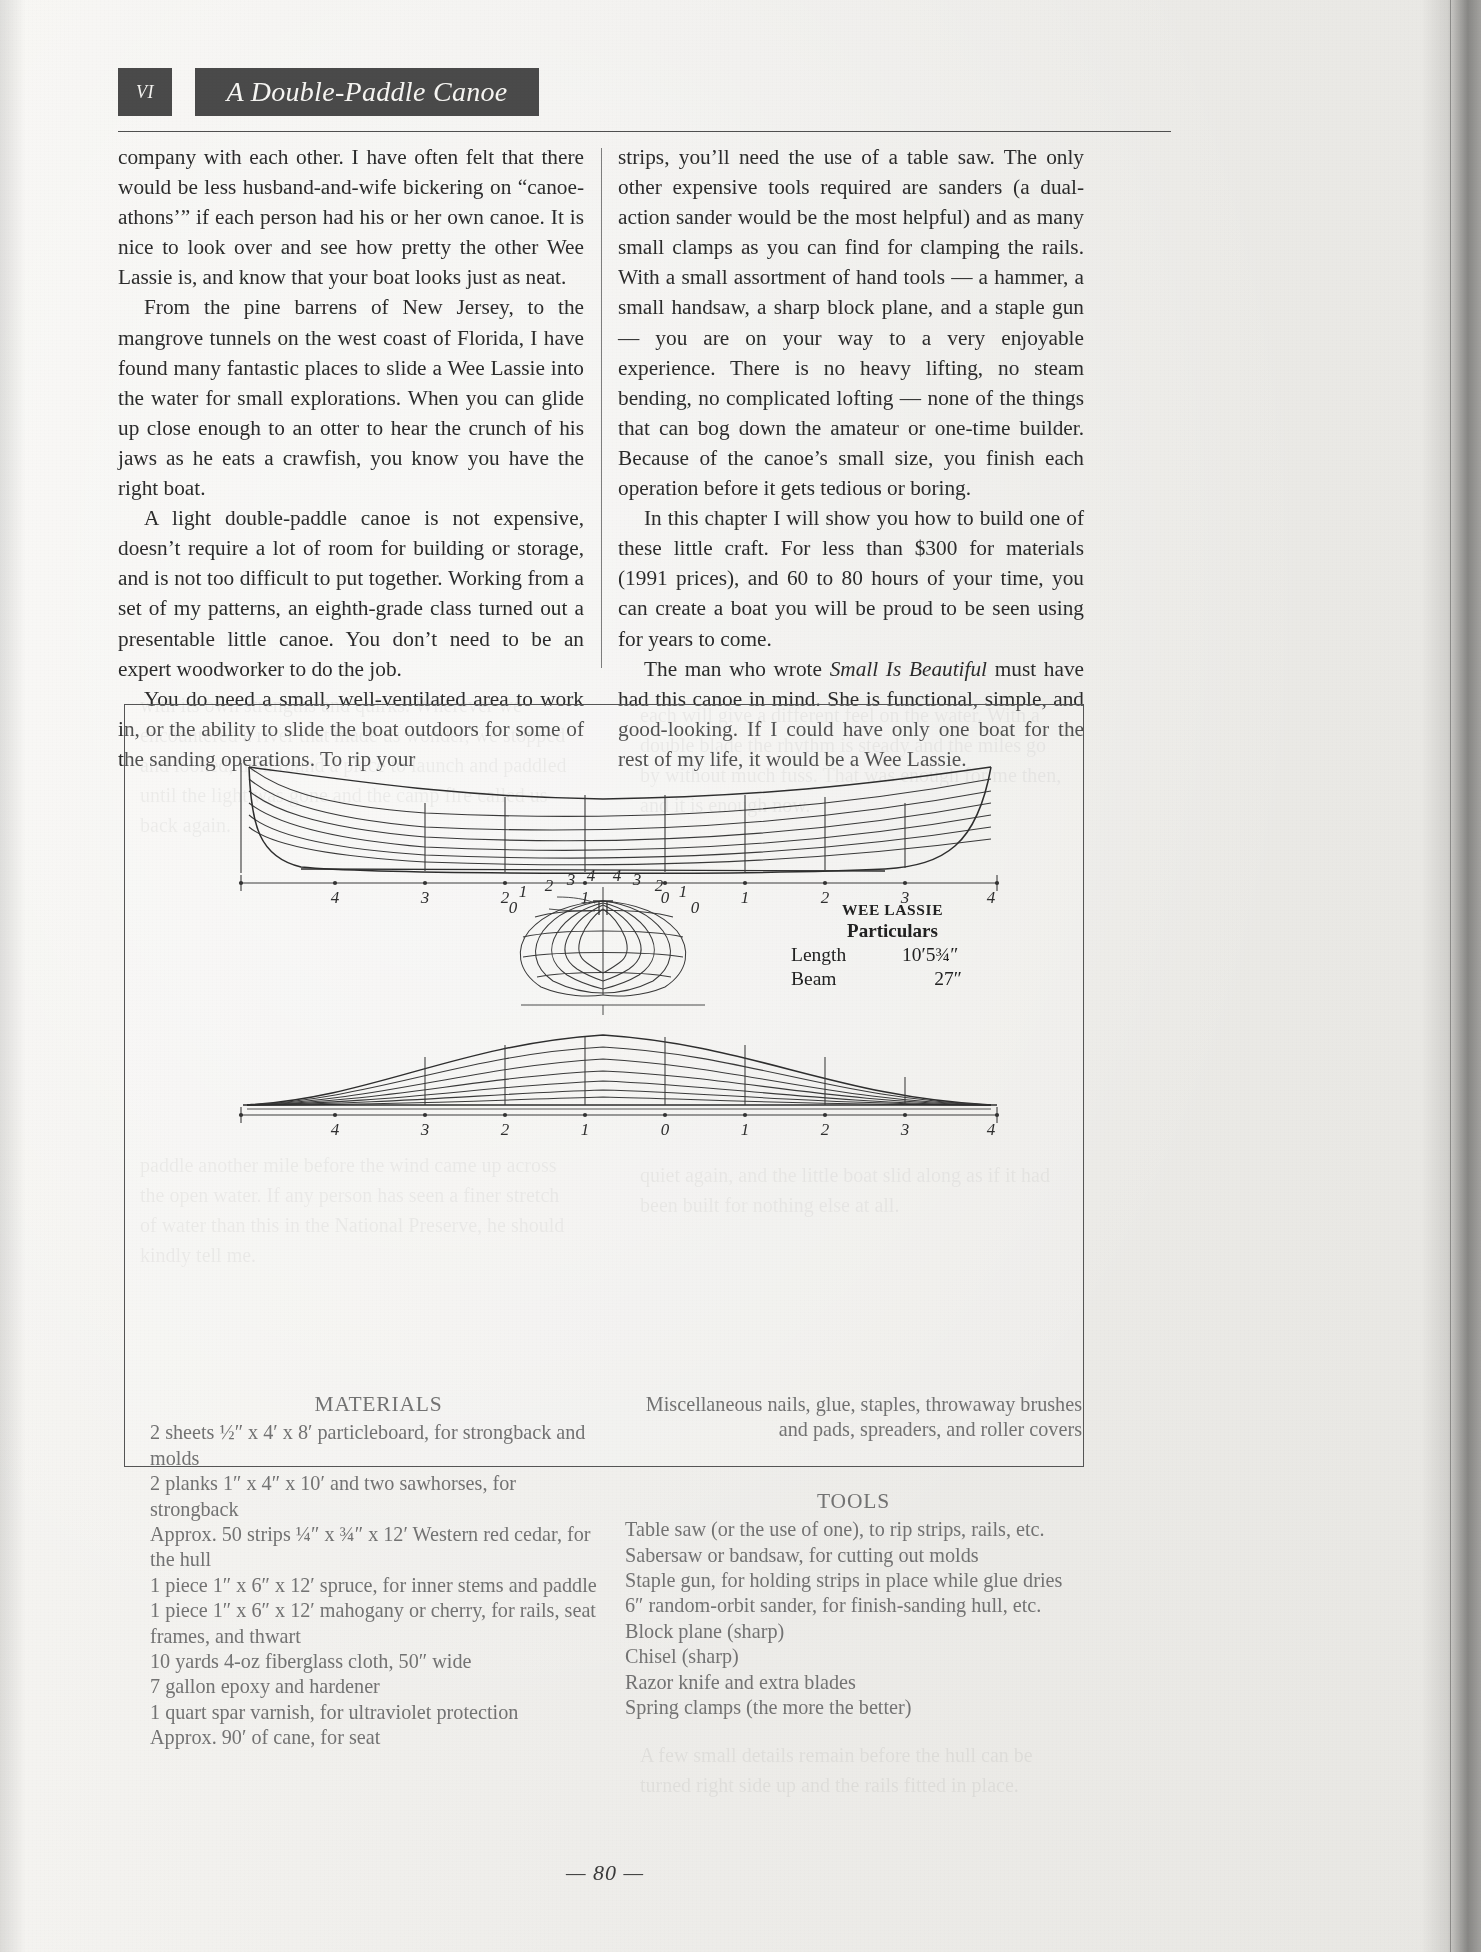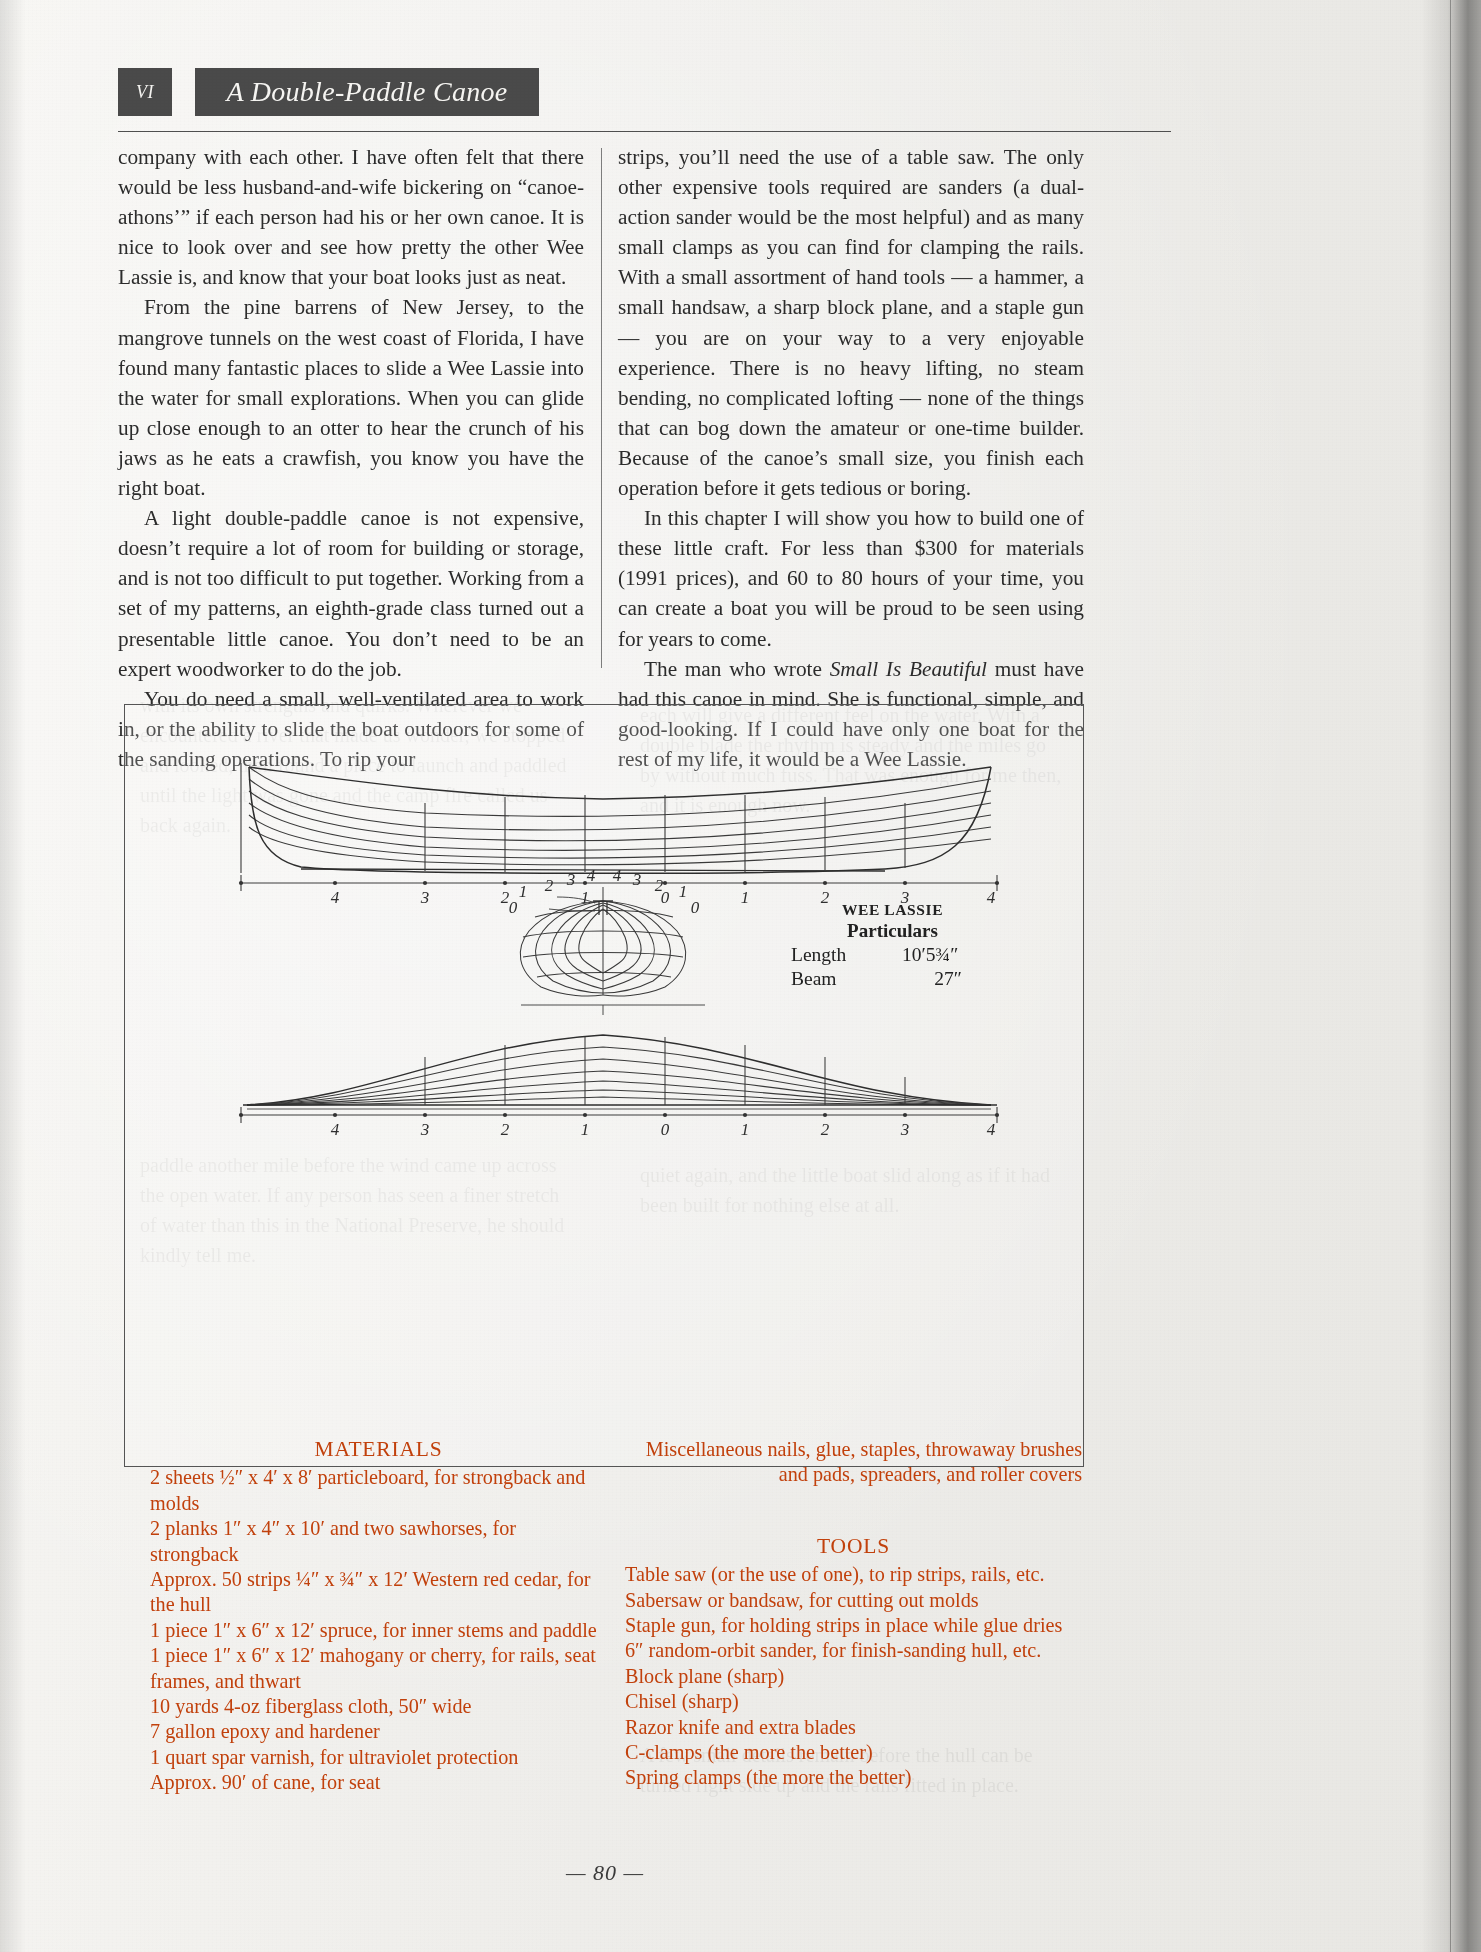--- a/index.html
+++ b/index.html
@@ -171,24 +171,24 @@
     margin-top: 2px;
     padding: 0 6px;
   }
   .particulars .pt-row .val { min-width: 92px; text-align: left; }
   .particulars .pt-row.beam .val { text-align: center; }
 
   
   .lists {
     position: absolute;
     left: 150px;
-    top: 1437px;
+    top: 1392px;
     width: 932px;
     display: flex;
-    color: #c2410c;
+    color: #737373;
   }
   .lists .lcol { width: 466px; font-size: 20.2px; line-height: 25.4px; }
   .lists .lcol.right { padding-left: 18px; }
   .lists h4 {
     margin: 0 0 3px 0;
     font-weight: normal;
     font-size: 21.5px;
     text-align: center;
     letter-spacing: .8px;
   }
@@ -472,21 +472,20 @@
         <div class="misc">Miscellaneous nails, glue, staples, throwaway brushes and pads, spreaders, and roller covers</div>
         <h4 class="tools-head">TOOLS</h4>
         <ul>
           <li>Table saw (or the use of one), to rip strips, rails, etc.</li>
           <li>Sabersaw or bandsaw, for cutting out molds</li>
           <li>Staple gun, for holding strips in place while glue dries</li>
           <li>6″ random-orbit sander, for finish-sanding hull, etc.</li>
           <li>Block plane (sharp)</li>
           <li>Chisel (sharp)</li>
           <li>Razor knife and extra blades</li>
-          <li>C-clamps (the more the better)</li>
           <li>Spring clamps (the more the better)</li>
         </ul>
       </div>
     </div>
 
     <div class="pagenum">— 80 —</div>
   </div>
 
   <div class="scan-noise"></div>
   <div class="bleed-left"></div>

